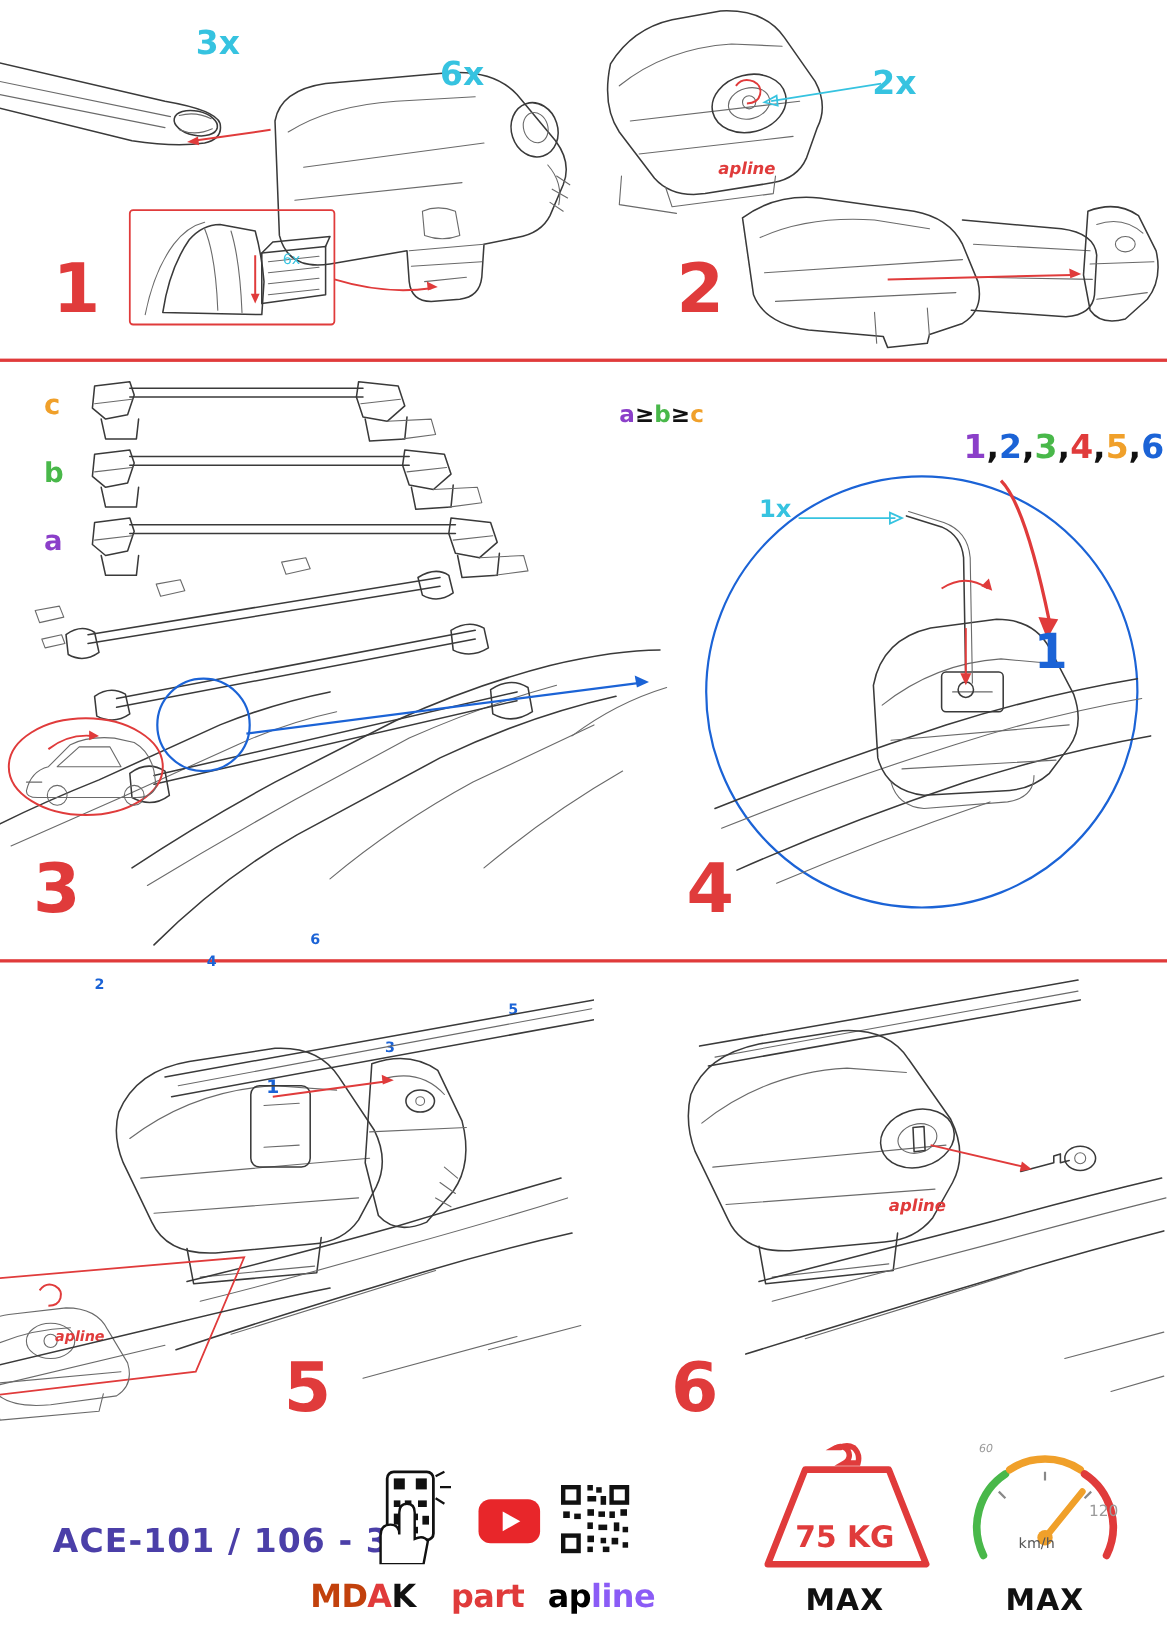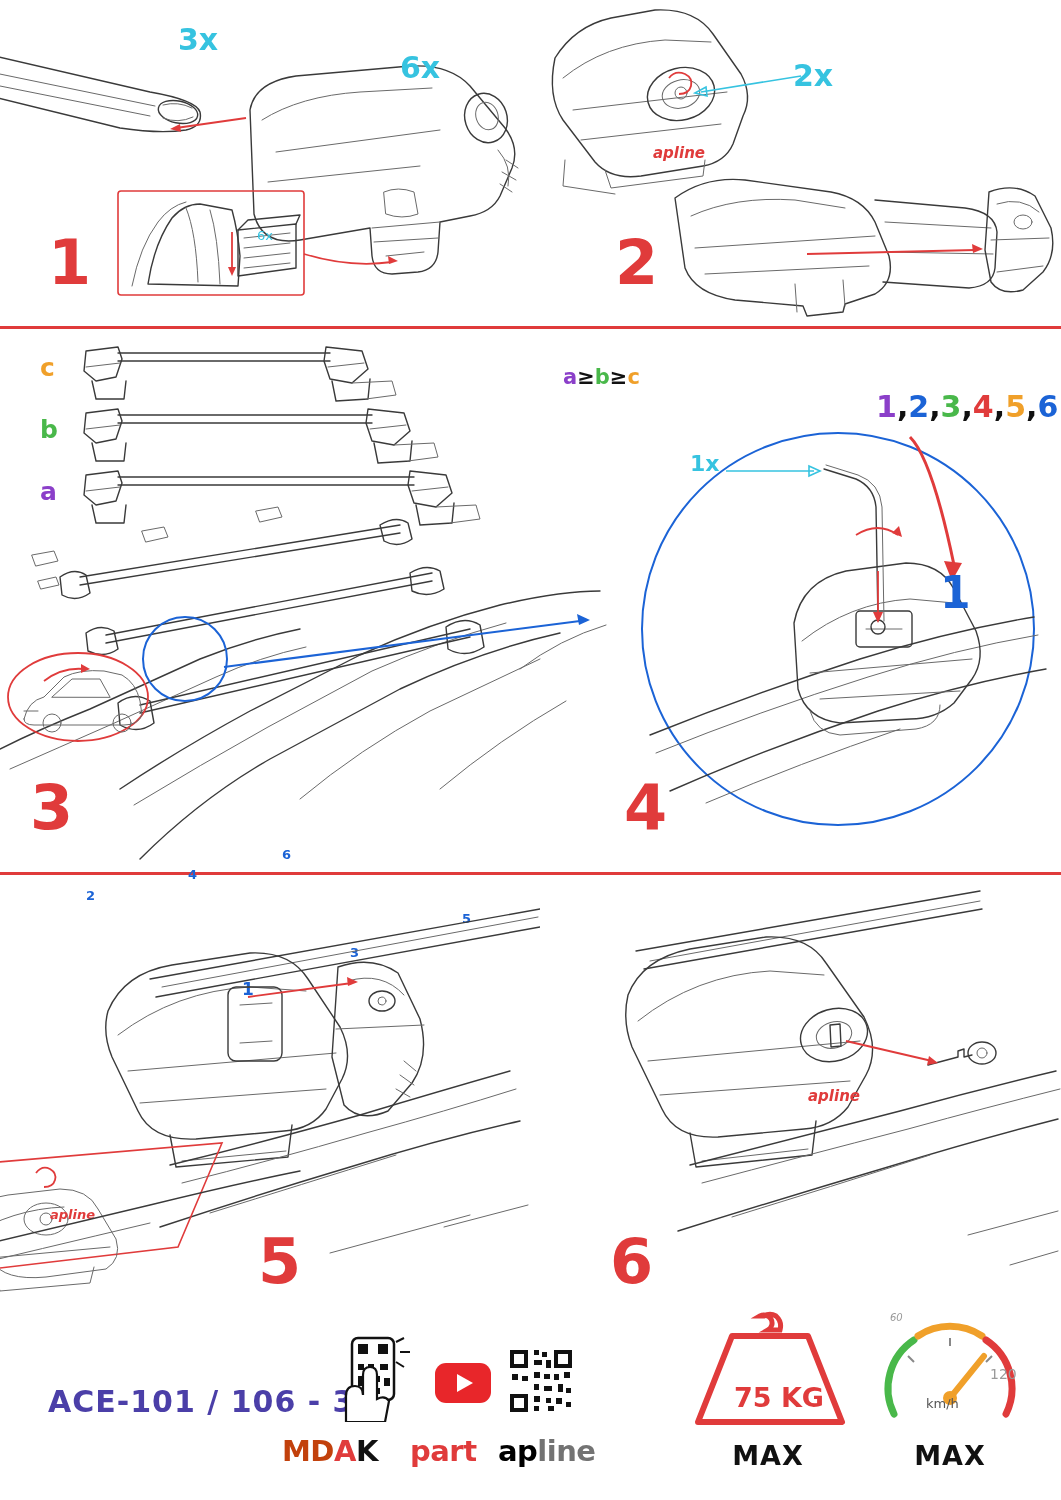--- a/index.html
+++ b/index.html
@@ -417,21 +417,21 @@
     <div class="footer-title" style="position:absolute;left:48px;top:84px;">ACE-101 / 106 - 3X</div>
 
 
     <div class="brand" style="position:absolute;left:282px;top:134px;">
       <span style="color:#c2410c">MD</span><span style="color:#e03b3b">A</span><span style="color:#111">K</span>
     </div>
 
     <div class="brand" style="position:absolute;left:410px;top:134px;color:#e03b3b;">part</div>
 
     <div class="brand" style="position:absolute;left:498px;top:134px;">
-      <span style="color:#000000">ap</span><span style="color:#737373">line</span>
+      <span style="color:#000000">ap</span><span style="color:#8b5cf6">line</span>
     </div>
 
     <svg style="position:absolute;left:338px;top:36px;" width="76" height="86" viewBox="0 0 76 86">
       <rect x="14" y="2" width="42" height="62" rx="6" fill="#fff" stroke="#111" stroke-width="2.5"></rect>
       <g fill="#111">
         <rect x="20" y="8" width="10" height="10"></rect>
           <rect x="40" y="8" width="10" height="10"></rect>
         <rect x="20" y="28" width="6" height="6"></rect>
           <rect x="30" y="28" width="6" height="6"></rect>
         <rect x="42" y="28" width="8" height="6"></rect>
@@ -478,21 +478,21 @@
           <rect x="58" y="54" width="5" height="5"></rect>
         <rect x="26" y="58" width="5" height="5"></rect>
           <rect x="40" y="58" width="6" height="5"></rect>
       </g>
     </svg>
 
     <svg style="position:absolute;left:678px;top:10px;" width="180" height="120" viewBox="0 0 180 120">
       <path d="M86 6 a12 12 0 0 1 12 0 a14 14 0 0 1 4 14 l-12 0 a8 8 0 0 0 -8 -14 Z" fill="none" stroke="#e03b3b" stroke-width="5"></path>
       <path d="M54 26 L130 26 L164 112 L20 112 Z" fill="none" stroke="#e03b3b" stroke-width="6" stroke-linejoin="round"></path>
     </svg>
-    <div class="kgtext" style="position:absolute;left:712px;top:82px;width:112px;text-align:right;">75 KG</div>
+    <div class="kgtext" style="position:absolute;left:712px;top:82px;width:112px;text-align:center;">75 KG</div>
     <div class="maxlabel" style="position:absolute;left:702px;top:140px;width:132px;text-align:center;">MAX</div>
 
     <svg style="position:absolute;left:880px;top:10px;" width="140" height="125" viewBox="0 0 140 125">
       <path d="M14 104 A58 58 0 0 1 34 30" fill="none" stroke="#49b84a" stroke-width="7" stroke-linecap="round"></path>
       <path d="M38 26 A58 58 0 0 1 102 26" fill="none" stroke="#f0a02a" stroke-width="7" stroke-linecap="round"></path>
       <path d="M106 30 A58 58 0 0 1 126 104" fill="none" stroke="#e03b3b" stroke-width="7" stroke-linecap="round"></path>
       <circle cx="70" cy="88" r="7" fill="#f0a02a"></circle>
       <path d="M70 88 L104 46" stroke="#f0a02a" stroke-width="6" stroke-linecap="round" fill="none"></path>
       <g stroke="#888" stroke-width="2">
         <path d="M28 46 L34 52"></path>

